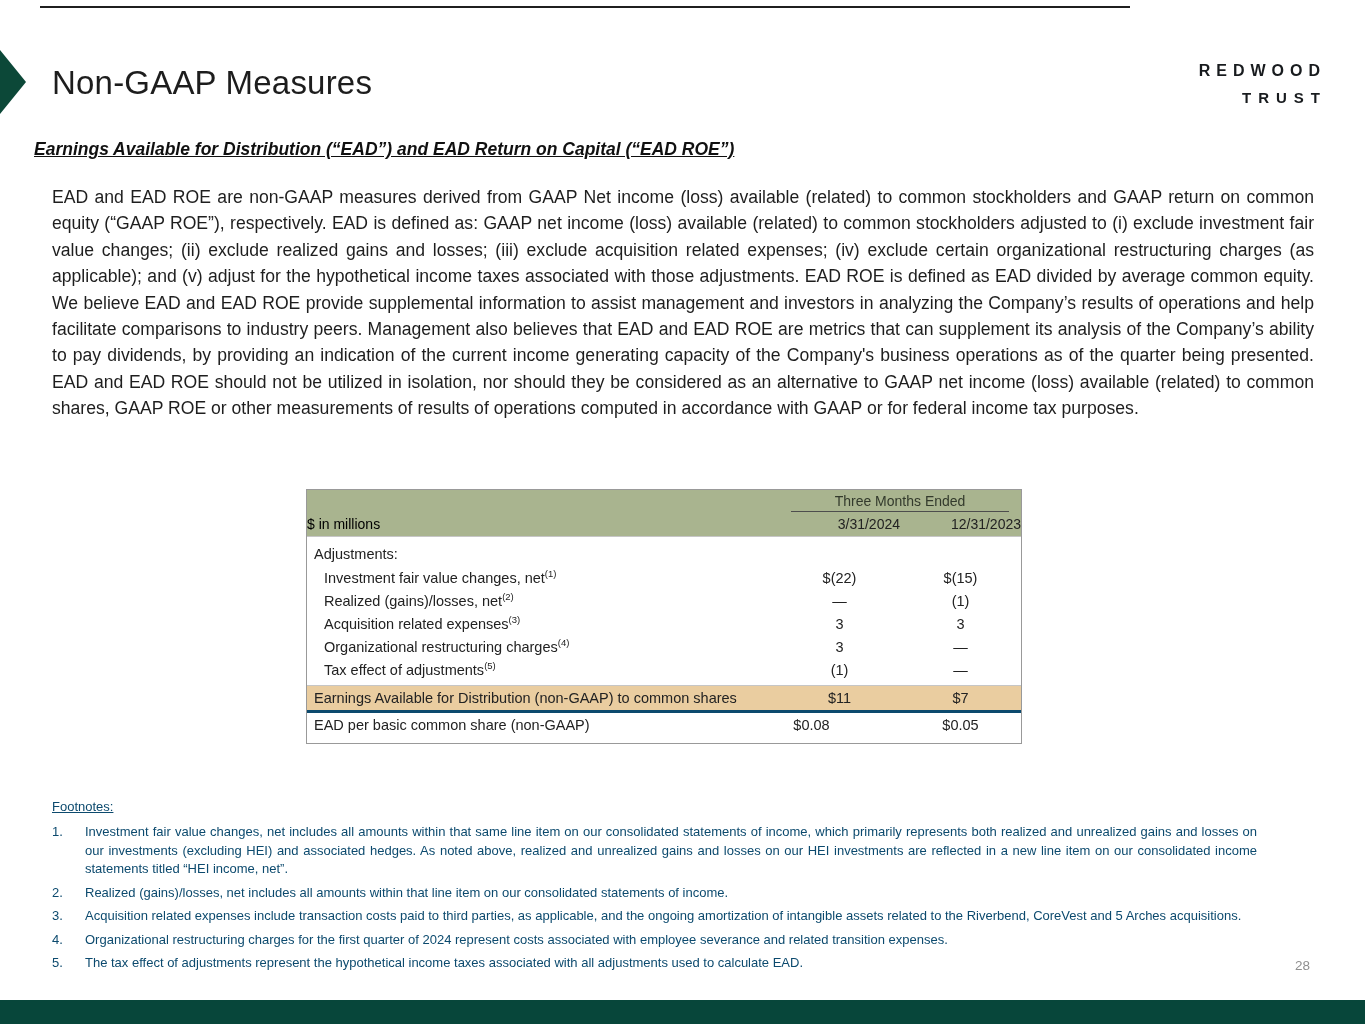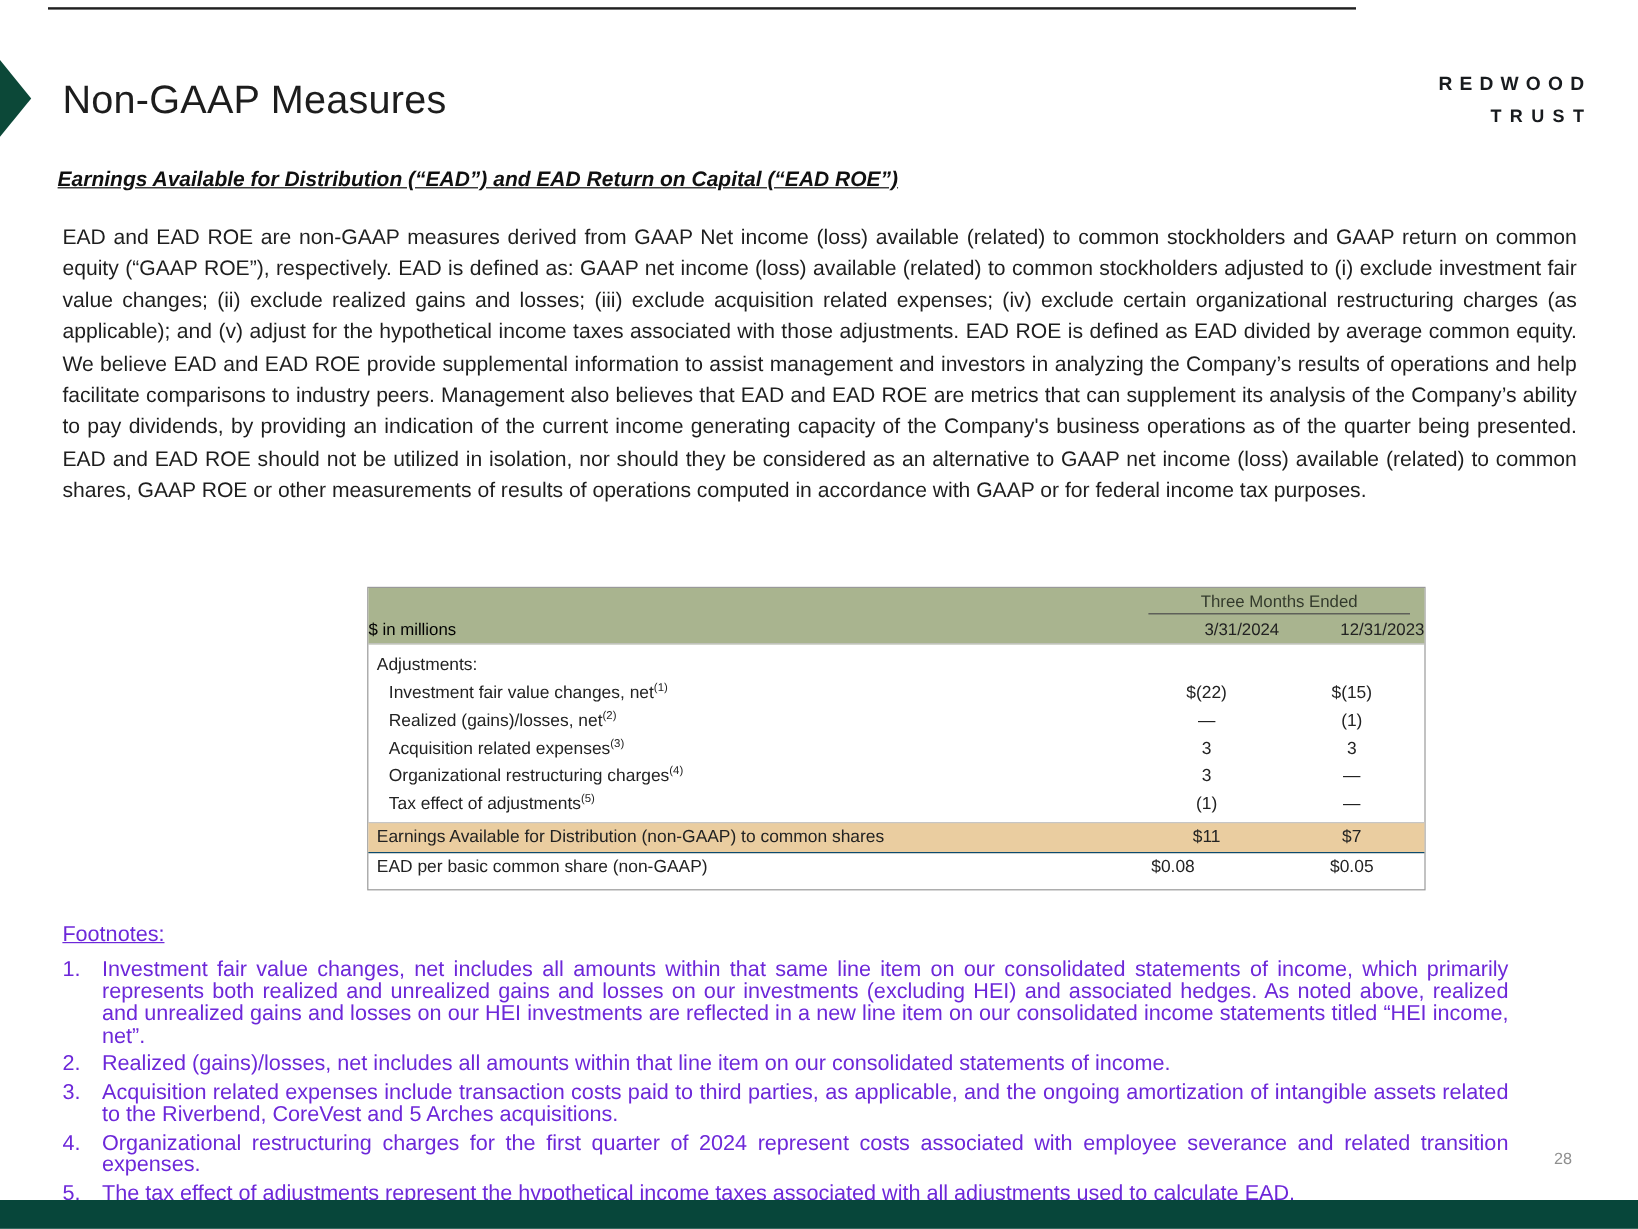--- a/index.html
+++ b/index.html
@@ -11,57 +11,57 @@
   .arrow {
     position:absolute; left:0; top:50px; width:0; height:0;
     border-top:32px solid transparent; border-bottom:32px solid transparent;
     border-left:26px solid #0c4838;
   }
   .slide-title { position:absolute; left:52px; top:64px; font-size:33px; color:#1d1d1d; letter-spacing:0.2px; }
   .logo { position:absolute; left:1172px; top:62px; width:148px; text-align:right; color:#181b1e; font-weight:bold; }
   .logo-l1 { font-size:16px; letter-spacing:6px; margin-right:-6px; }
   .logo-l2 { font-size:15px; letter-spacing:7px; margin-right:-7px; margin-top:9px; }
   .section-heading {
-    position:absolute; left:48px; top:139px; font-size:17.5px; font-weight:bold;
+    position:absolute; left:34px; top:139px; font-size:17.5px; font-weight:bold;
     font-style:italic; text-decoration:underline; color:#101010;
   }
   .body-par {
     position:absolute; left:52px; top:184px; width:1262px; font-size:17.6px;
     line-height:26.4px; text-align:justify; color:#1e1e1e;
   }
 
   
   .rtable {
-    position:absolute; left:306px; top:489px; width:882px; box-sizing:border-box;
+    position:absolute; left:306px; top:489px; width:716px; box-sizing:border-box;
     border:1px solid #999; font-size:14.5px; color:#222222; background:#fff;
   }
   .thead { background:#a9b48f; border-bottom:1px solid #c6c6c6; padding:3px 0 4px; }
   .hr1 { display:grid; grid-template-columns:1fr 242px; }
   .tme { text-align:center; color:#333a2c; padding-bottom:2px; border-bottom:1px solid #4d4d4d; margin:0 12px 1px 12px; font-size:14px; }
   .hr2 { display:grid; grid-template-columns:1fr 121px 121px; padding-top:3px; }
   .unit { padding-left:0; color:#000000; font-size:14px; }
   .hc { text-align:right; font-size:14px; color:#222; }
 
   .trow { display:grid; grid-template-columns:1fr 121px 121px; align-items:center; min-height:23px; }
   .lbl { padding-left:7px; }
   .val { text-align:center; }
   sup { font-size:9.5px; line-height:0; }
 
   .row-gaap { margin-top:10px; min-height:27px; border-bottom:1px solid #c6c6c6; }
   .row-section { margin-top:5px; min-height:24px; }
   .row-indent .lbl { padding-left:17px; }
   .row-highlight {
-    background:#eacda0; border-top:1px solid #c6c6c6; border-bottom:1px solid #0c4a6e;
+    background:#eacda0; border-top:1px solid #c6c6c6; border-bottom:3px solid #0c4a6e;
     min-height:24px; margin-top:4px;
   }
   .row-pershare-first { margin-top:10px; }
   .row-pershare-last { margin-bottom:7px;gap:28px; }
 
   
-  .footnotes { position:absolute; left:52px; top:768px; width:1205px; color:#6d28d9; font-size:18px; }
+  .footnotes { position:absolute; left:52px; top:799px; width:1205px; color:#0c4a6e; font-size:13px; }
   .fn-head { text-decoration:underline; margin-bottom:9px; }
   .fn-item { display:grid; grid-template-columns:33px 1fr; margin-bottom:5px; line-height:18.5px; text-align:justify; }
 
   .page-num { position:absolute; left:1295px; top:958px; color:#8f8f8f; font-size:13.5px; }
   .footer-bar { position:absolute; left:0; bottom:0; width:1365px; height:24px; background:#07463a; }
 </style>
 </head>
 <body>
 
 <div class="top-rule"></div>

